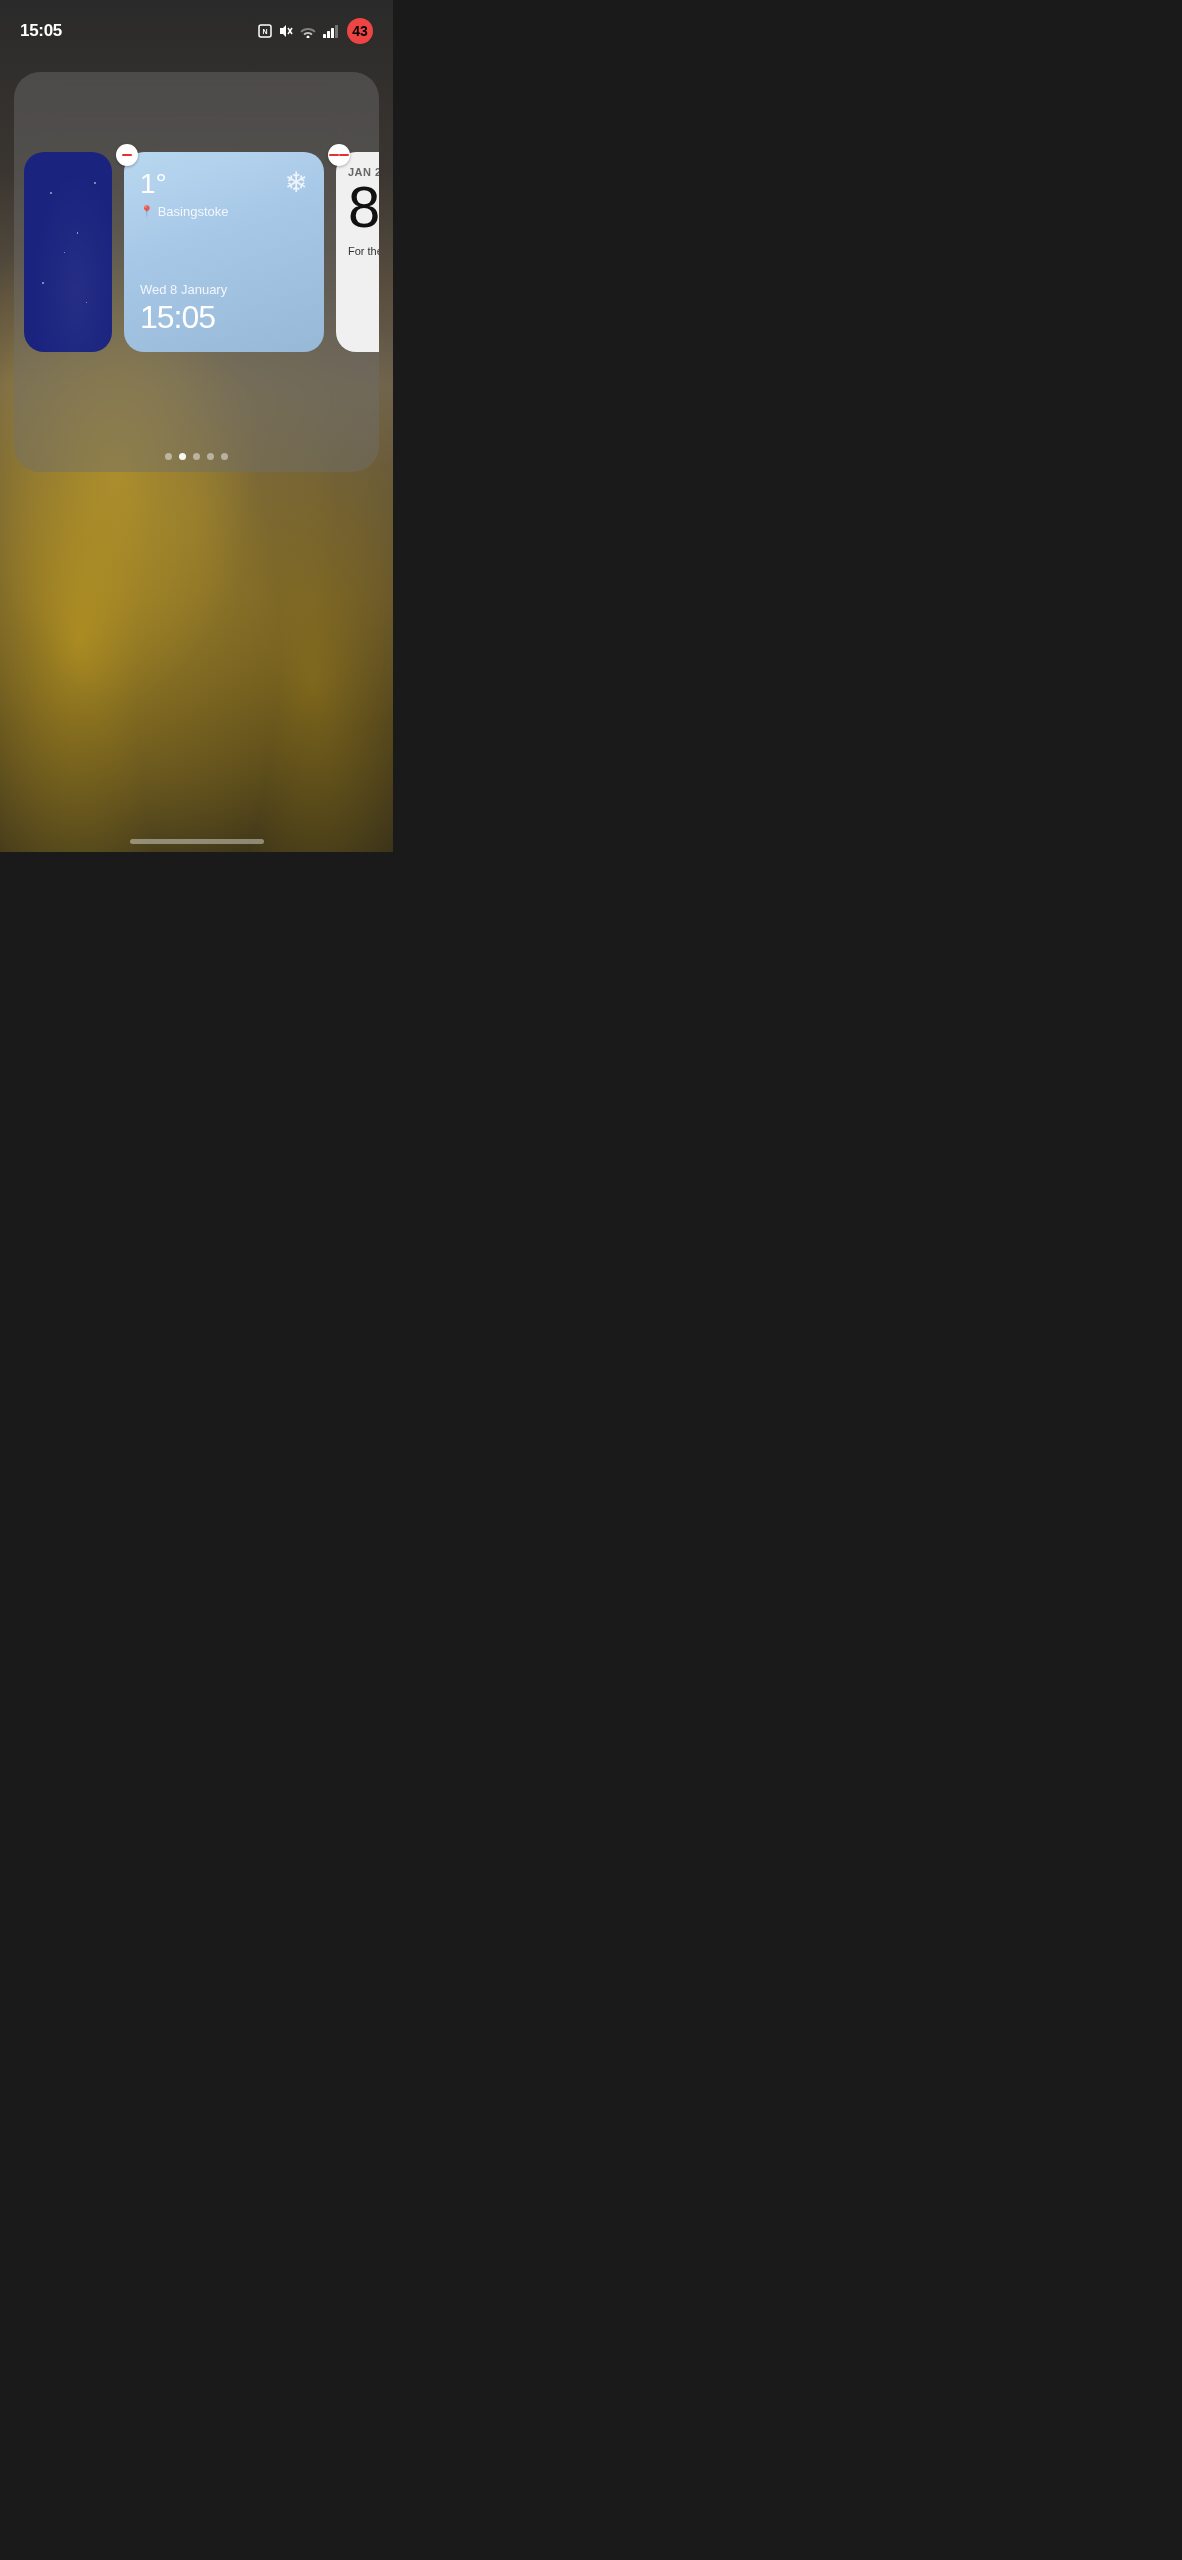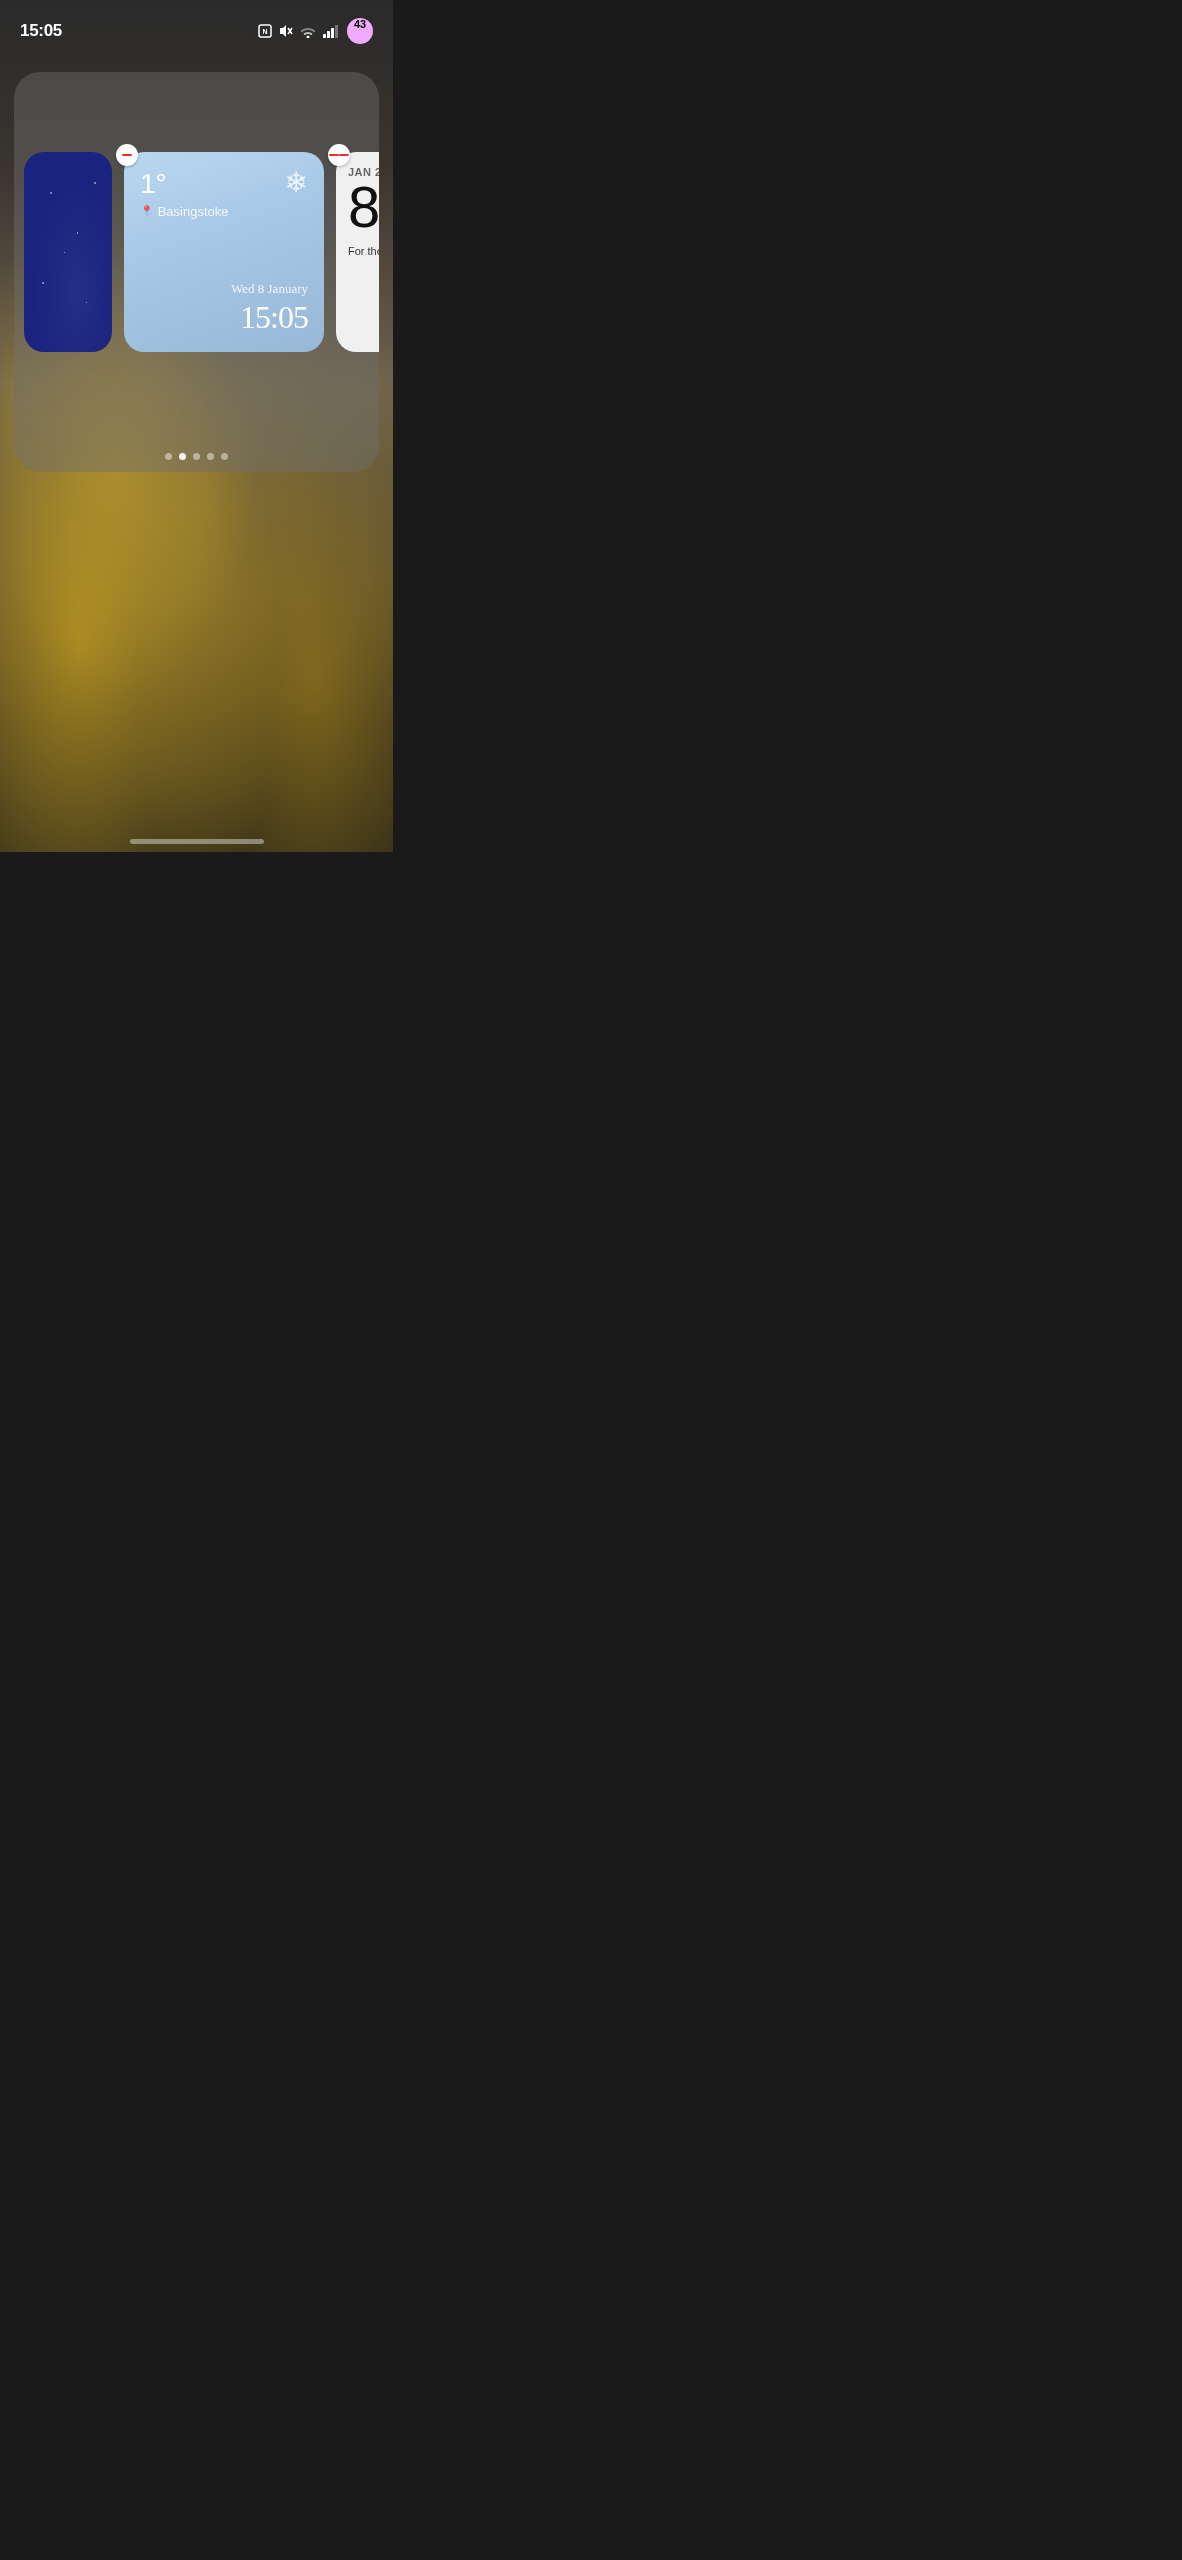--- a/index.html
+++ b/index.html
@@ -53,29 +53,29 @@
     }
 
     .status-icon {
       color: white;
       font-size: 13px;
       display: flex;
       align-items: center;
     }
 
     .battery-badge {
-      background: #f0abfc;
+      background: #ef4444;
       color: black;
       border-radius: 50%;
       width: 26px;
       height: 26px;
       display: flex;
-      align-items: flex-start;
+      align-items: center;
       justify-content: center;
-      font-size: 11px;
+      font-size: 14px;
       font-weight: 700;
     }
 
     
     .widget-panel {
       position: absolute;
       top: 72px;
       left: 14px;
       right: 14px;
       bottom: 380px;
@@ -191,22 +191,20 @@
       font-size: 13px;
       margin-top: 4px;
     }
 
     .weather-location-pin {
       font-size: 11px;
     }
 
     .weather-bottom {
       margin-top: auto;
-      text-align: right;
-      font-family: Liberation Serif, serif;
     }
 
     .weather-date {
       font-size: 13px;
       color: rgba(255,255,255,0.85);
       margin-bottom: 2px;
     }
 
     .weather-time {
       font-size: 32px;

